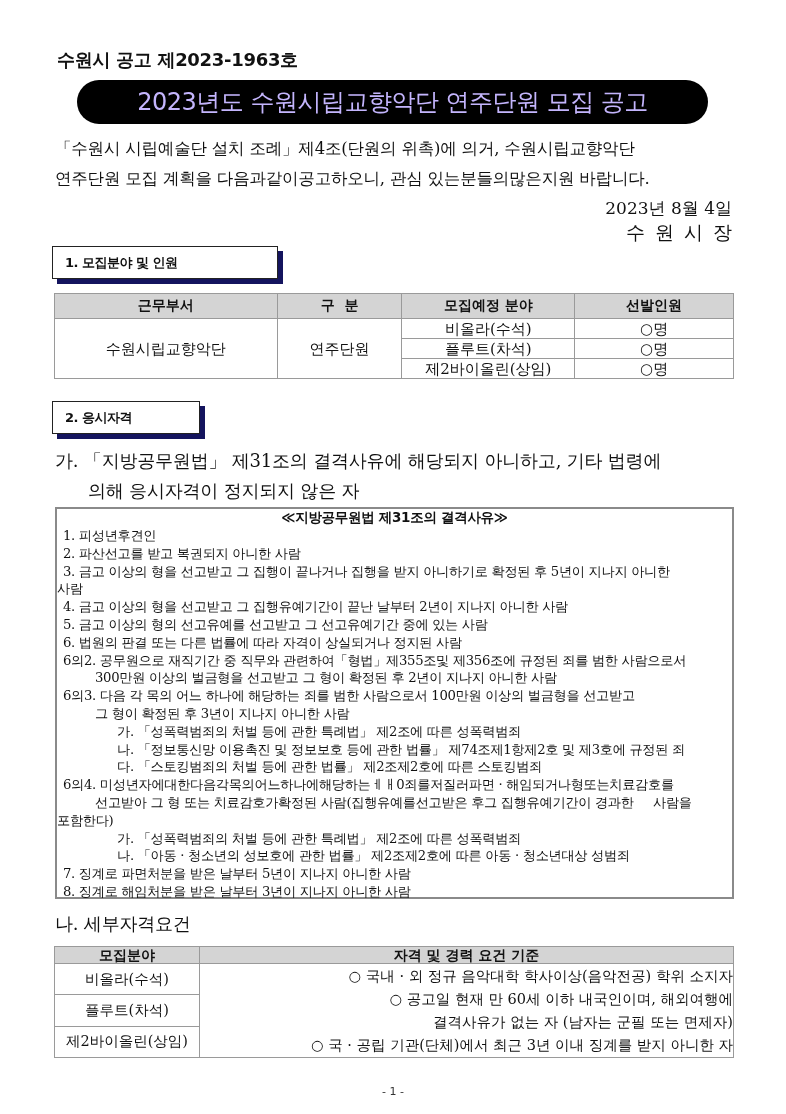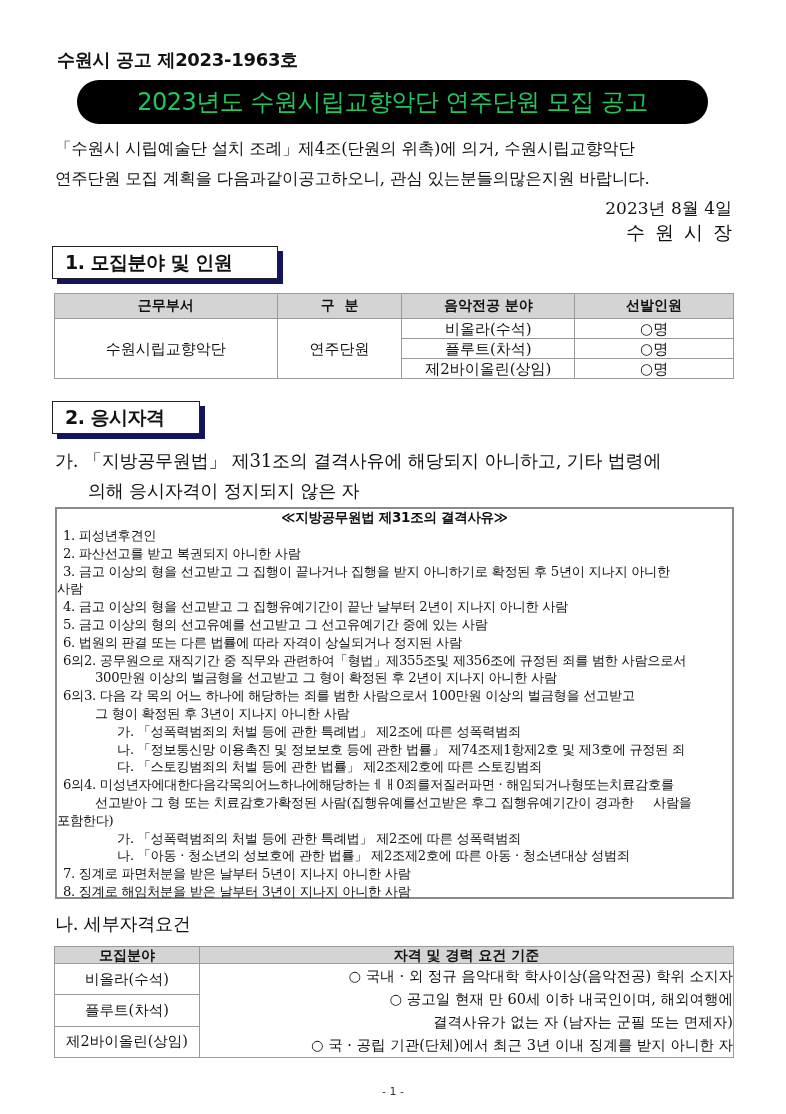--- a/index.html
+++ b/index.html
@@ -1,29 +1,29 @@
 <!DOCTYPE html>
 <html><head>
 <meta charset="utf-8">
 <style>
   * { margin: 0; padding: 0; box-sizing: border-box; }
   html, body { width: 786px; height: 1114px; background: #ffffff; overflow: hidden; }
   body { position: relative; font-family: "DejaVu Serif", "Liberation Serif", serif; color: #111; }
 
   .notice-no { position: absolute; left: 57px; top: 48px; font-family: "DejaVu Sans", "Liberation Sans", sans-serif; font-weight: bold; font-size: 18px; letter-spacing: -0.3px; }
 
-  .title-bar { position: absolute; left: 77px; top: 80px; width: 631px; height: 44px; background: #000; border-radius: 22px; color: #22c55e; display: flex; align-items: center; justify-content: center; font-family: "DejaVu Sans", "Liberation Sans", sans-serif; font-size: 24px; letter-spacing: -0.5px; }
+  .title-bar { position: absolute; left: 77px; top: 80px; width: 631px; height: 44px; background: #000; border-radius: 22px; color: #c4b5fd; display: flex; align-items: center; justify-content: center; font-family: "DejaVu Sans", "Liberation Sans", sans-serif; font-size: 24px; letter-spacing: -0.5px; }
 
   .intro { position: absolute; left: 55px; top: 134px; width: 680px; font-size: 16.5px; line-height: 30px; letter-spacing: -0.2px; }
   .intro p { white-space: nowrap; }
 
   .date { position: absolute; right: 54px; top: 196px; font-size: 17px; text-align: center; line-height: 24px; }
   .mayor { position: absolute; right: 54px; top: 220px; font-size: 19px; letter-spacing: 10px; margin-right: -10px; }
 
-  .sec-heading { position: absolute; height: 33px; background: #fff; border: 1.5px solid #222; box-shadow: 5px 5px 0 #14145e; display: flex; align-items: center; padding-left: 12px; font-family: "DejaVu Sans", "Liberation Sans", sans-serif; font-weight: bold; font-size: 19px; letter-spacing: -0.5px; }
+  .sec-heading { position: absolute; height: 33px; background: #fff; border: 1.5px solid #222; box-shadow: 5px 5px 0 #14145e; display: flex; align-items: center; padding-left: 12px; font-family: "DejaVu Sans", "Liberation Sans", sans-serif; font-weight: bold; font-size: 13px; letter-spacing: -0.5px; }
   .sec1 { left: 52px; top: 246px; width: 226px; }
   .sec2 { left: 52px; top: 401px; width: 148px; }
 
   table { border-collapse: collapse; position: absolute; }
   td, th { border: 1.5px solid #9a9a9a; text-align: center; font-weight: normal; }
   th { background: #d4d4d4; font-family: "DejaVu Sans", "Liberation Sans", sans-serif; font-weight: bold; font-size: 14px; }
   .t1 { left: 54px; top: 293px; width: 680px; font-size: 15px; }
   .t1 th { height: 25px; }
   .t1 td { height: 20px; line-height: 18px; }
 
@@ -72,21 +72,21 @@
   <colgroup>
     <col style="width:223px">
       <col style="width:125px">
       <col style="width:173px">
       <col style="width:159px">
   </colgroup>
   <tbody>
       <tr>
     <th>근무부서</th>
     <th style="white-space:pre">구  분</th>
-    <th>음악전공 분야</th>
+    <th>모집예정 분야</th>
     <th>선발인원</th>
   </tr>
   <tr>
     <td rowspan="3">수원시립교향악단</td>
     <td rowspan="3">연주단원</td>
     <td>비올라(수석)</td>
     <td>○명</td>
   </tr>
   <tr>
     <td>플루트(차석)</td>

